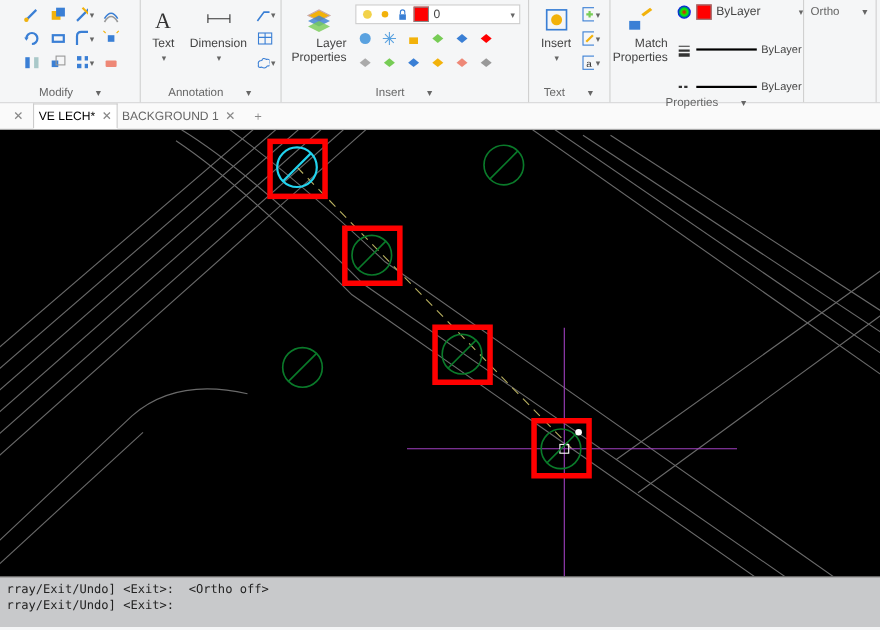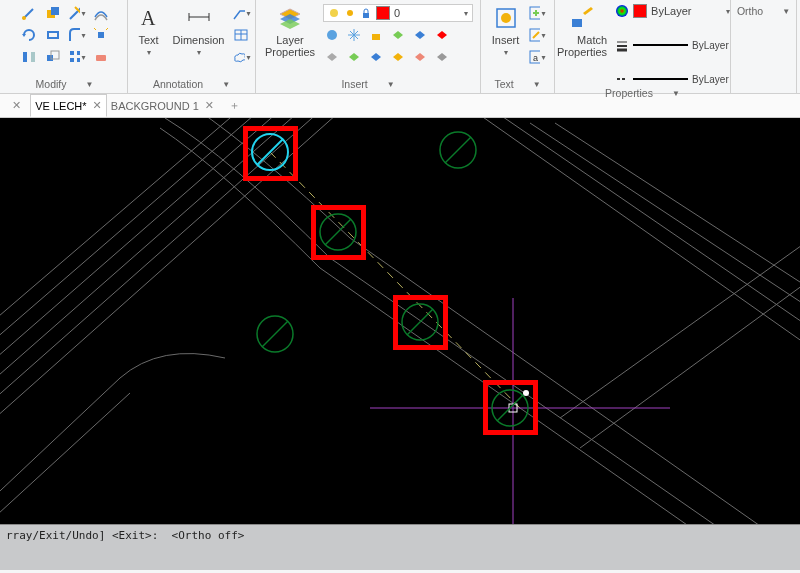--- a/index.html
+++ b/index.html
@@ -226,21 +226,21 @@
   <div class="ribbon-group" style="width:225px">
     <div class="group-body" style="align-items:flex-start">
       <div class="big-btn">
         <div class="glyph">
             <svg width="28" height="28">
               <polygon points="4,10 14,5 24,10 14,15" fill="#f2b20b" stroke="#caa"></polygon>
               <polygon points="4,15 14,10 24,15 14,20" fill="#3a7fd5" opacity="0.8"></polygon>
               <polygon points="4,20 14,15 24,20 14,25" fill="#7c5" opacity="0.8"></polygon>
             </svg>
           </div>
-        <span style="white-space:pre-line; text-align:center; line-height:1.1">Layer
+        <span style="white-space:pre-line; text-align:right; line-height:1.1">Layer
 Properties</span>
       </div>
       <div style="display:flex; flex-direction:column; gap:4px;">
         <div class="prop-row" style="border:1px solid #ccc; padding:1px 4px; width:150px; background:#fff">
           <svg width="12" height="12">
               <circle cx="6" cy="6" r="4" fill="#f2d24a"></circle>
             </svg>
           <svg width="12" height="12">
               <circle cx="6" cy="6" r="3" fill="#f2b20b"></circle>
             </svg>
@@ -506,13 +506,14 @@
   </svg>
 
   <div class="redbox" style="left:243px; top:8px; width:55px; height:55px"></div>
   <div class="redbox" style="left:311px; top:87px; width:55px; height:55px"></div>
   <div class="redbox" style="left:393px; top:177px; width:55px; height:55px"></div>
   <div class="redbox" style="left:483px; top:262px; width:55px; height:55px"></div>
 </div>
 
 <div class="cmdarea">
   <div class="cmdline">rray/Exit/Undo] &lt;Exit&gt;:  &lt;Ortho off&gt;</div>
+  <div class="cmdline">rray/Exit/Undo] &lt;Exit&gt;:</div>
 </div>
 
 </body></html>

